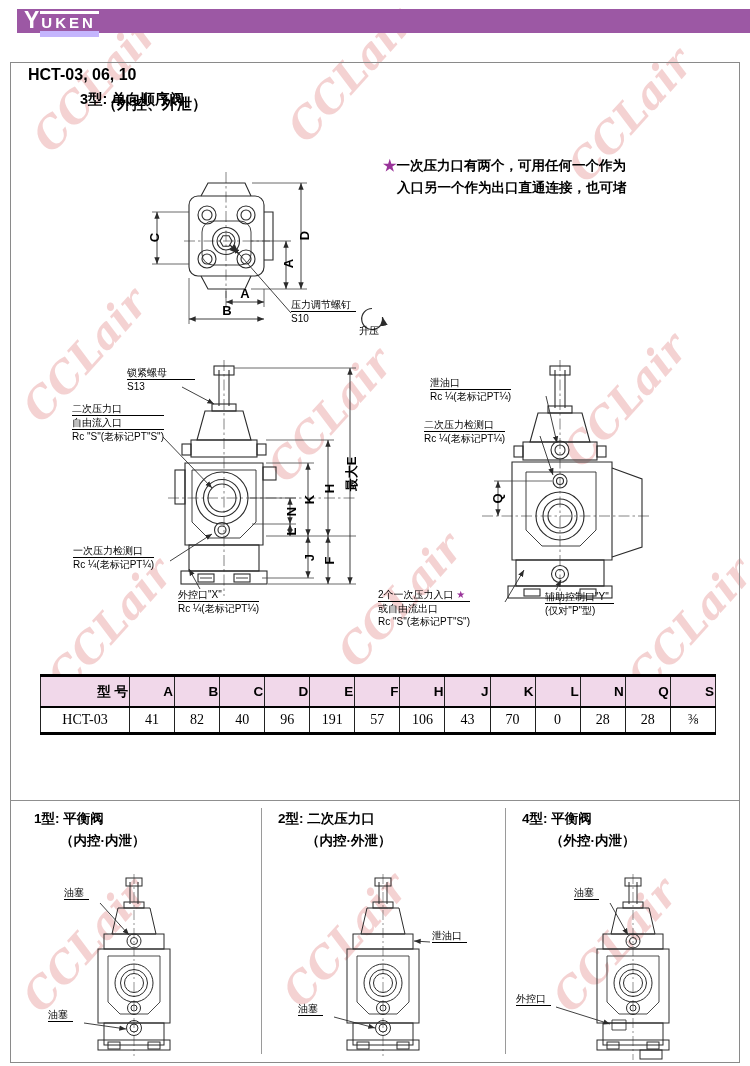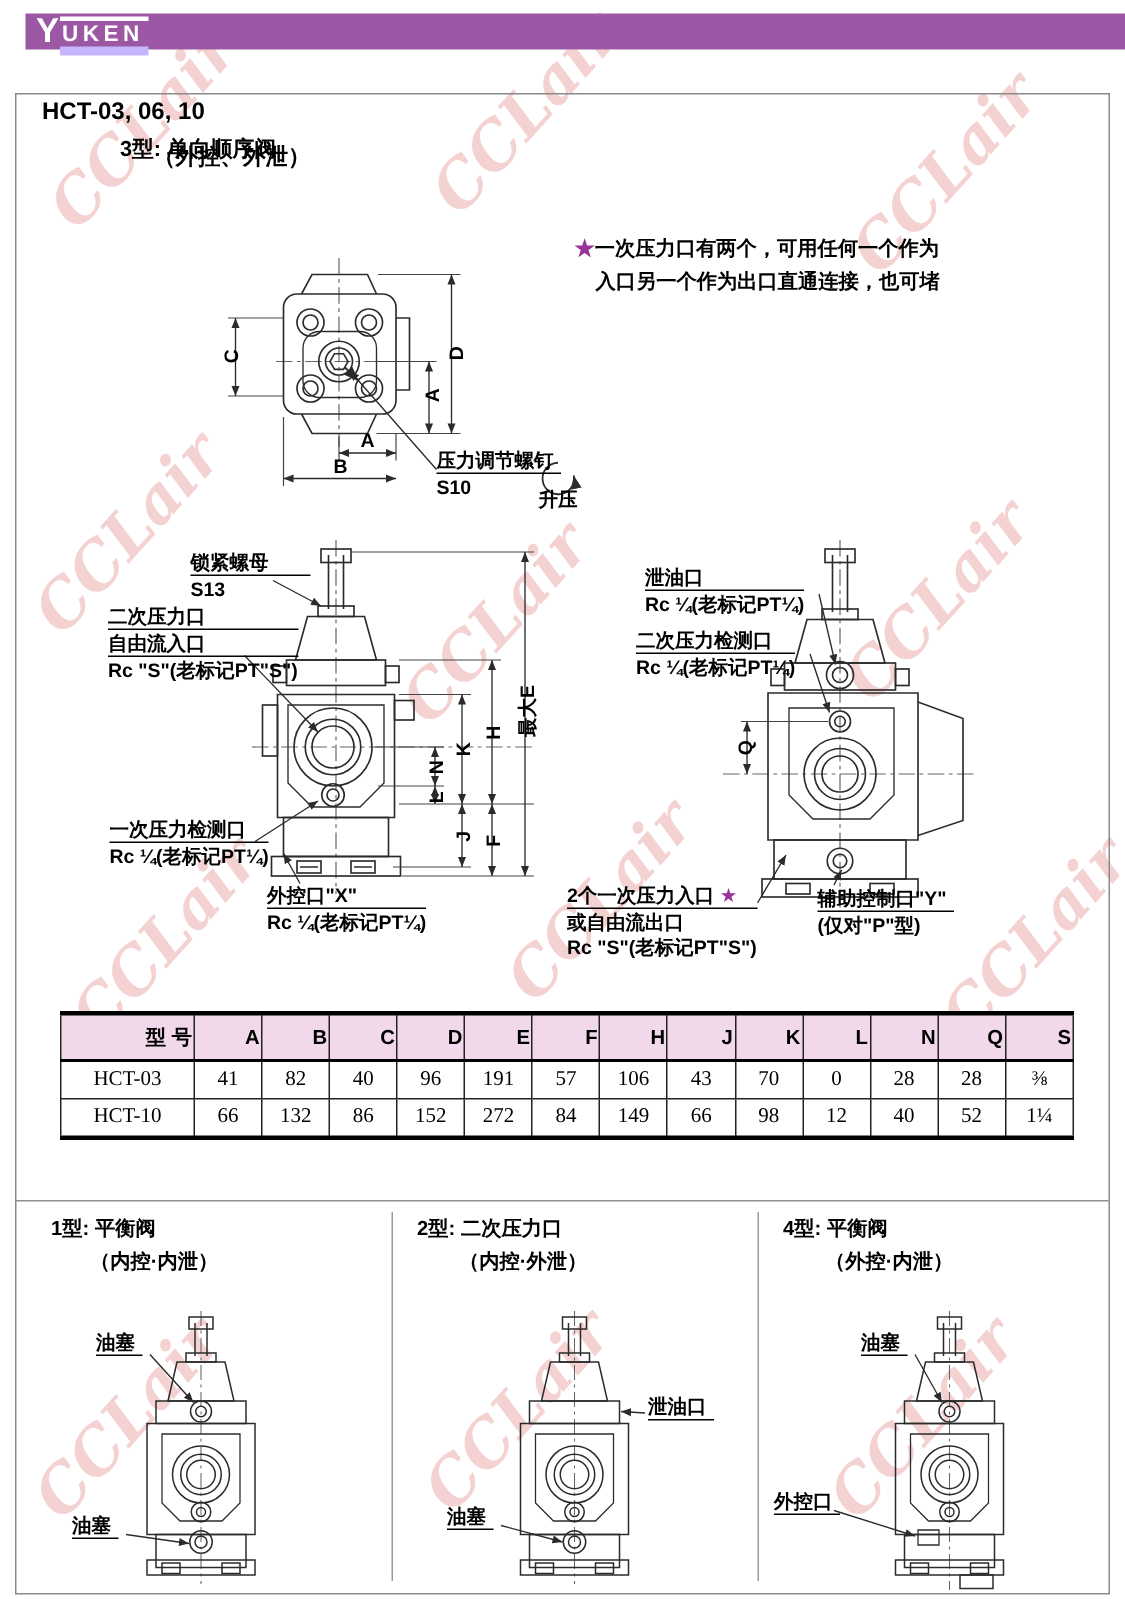--- a/index.html
+++ b/index.html
@@ -15,21 +15,21 @@
              border-top:3px solid #fff;border-bottom:6px solid #c4b5fd;padding:1px 3px 1px 1px;}
   .frame{position:absolute;left:10px;top:62px;width:728px;height:999px;border:1px solid #8a8a8a;z-index:1;}
   .art{position:absolute;left:0;top:0;z-index:2;}
   .t1{position:absolute;left:28px;top:66px;font-size:16px;font-weight:bold;z-index:4;}
   .t2{position:absolute;left:80px;top:90px;font-size:14.5px;font-weight:bold;z-index:4;}
   .t3{position:absolute;left:102px;top:95px;font-size:15px;font-weight:bold;z-index:4;}
   .note{position:absolute;left:383px;top:155px;width:348px;font-size:13.5px;font-weight:bold;
         line-height:1.6;z-index:4;font-family:Liberation Serif, serif;}
   .note .star{color:#993399;}
   .note .ind{display:block;padding-left:14px;}
-  .lbl{position:absolute;font-size:13px;font-weight:bold;line-height:1.32;white-space:nowrap;z-index:4;}
+  .lbl{position:absolute;font-size:10px;font-weight:normal;line-height:1.32;white-space:nowrap;z-index:4;}
   .lbl .u{display:block;border-bottom:1.4px solid #000;padding-right:5px;}
   .lbl .n{display:block;}
   .dim{position:absolute;font-size:13px;font-weight:bold;z-index:4;width:22px;text-align:center;}
   .rv{transform:rotate(-90deg);transform-origin:center center;white-space:nowrap;}
   .star2{color:#993399;}
   .dimtable{position:absolute;left:40px;top:674px;width:676px;z-index:4;border-collapse:collapse;
             table-layout:fixed;text-align:center;border-top:3px solid #000;border-bottom:3px solid #000;}
   .dimtable th{background:#F1D8EA;font-size:13.5px;font-weight:bold;height:27px;border:1px solid #222;}
   .dimtable thead tr{border-bottom:2.2px solid #000;text-align:right;}
   .dimtable td{font-family:"Liberation Serif","DejaVu Serif",serif;font-size:14px;height:22px;
@@ -370,36 +370,20 @@
           <td>191</td>
           <td>57</td>
           <td>106</td>
           <td>43</td>
           <td>70</td>
           <td>0</td>
           <td>28</td>
           <td>28</td>
           <td>⅜</td>
         </tr>
-        <tr>
-          <td>HCT-10</td>
-          <td>66</td>
-          <td>132</td>
-          <td>86</td>
-          <td>152</td>
-          <td>272</td>
-          <td>84</td>
-          <td>149</td>
-          <td>66</td>
-          <td>98</td>
-          <td>12</td>
-          <td>40</td>
-          <td>52</td>
-          <td>1¼</td>
-        </tr>
       </tbody>
   </table>
 
   <div class="hsep"></div>
   <div class="vsep" style="left:261px"></div>
   <div class="vsep" style="left:505px"></div>
 
   <div class="vt" style="left:34px;top:810px">1型: 平衡阀</div>
   <div class="vt" style="left:60px;top:832px">（内控·内泄）</div>
   <div class="vt" style="left:278px;top:810px">2型: 二次压力口</div>

